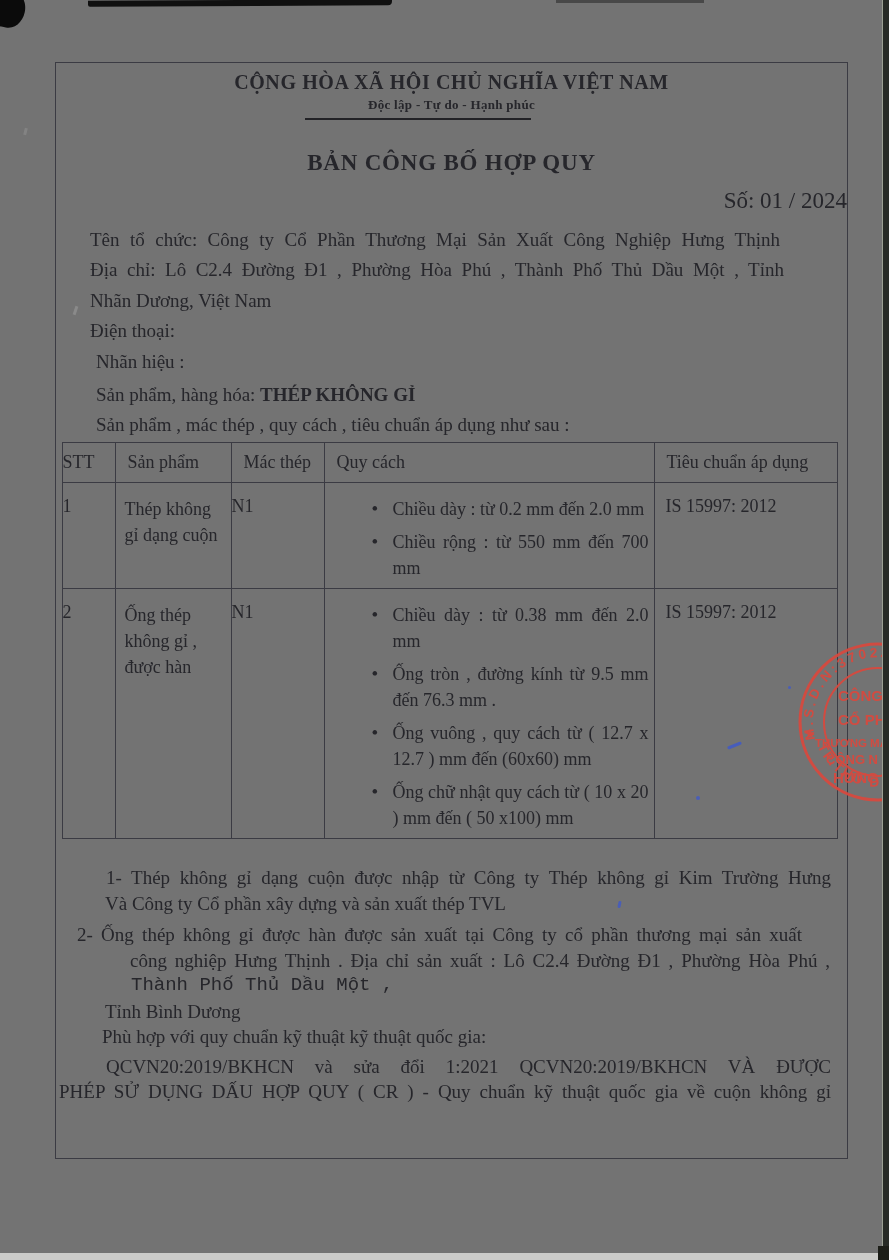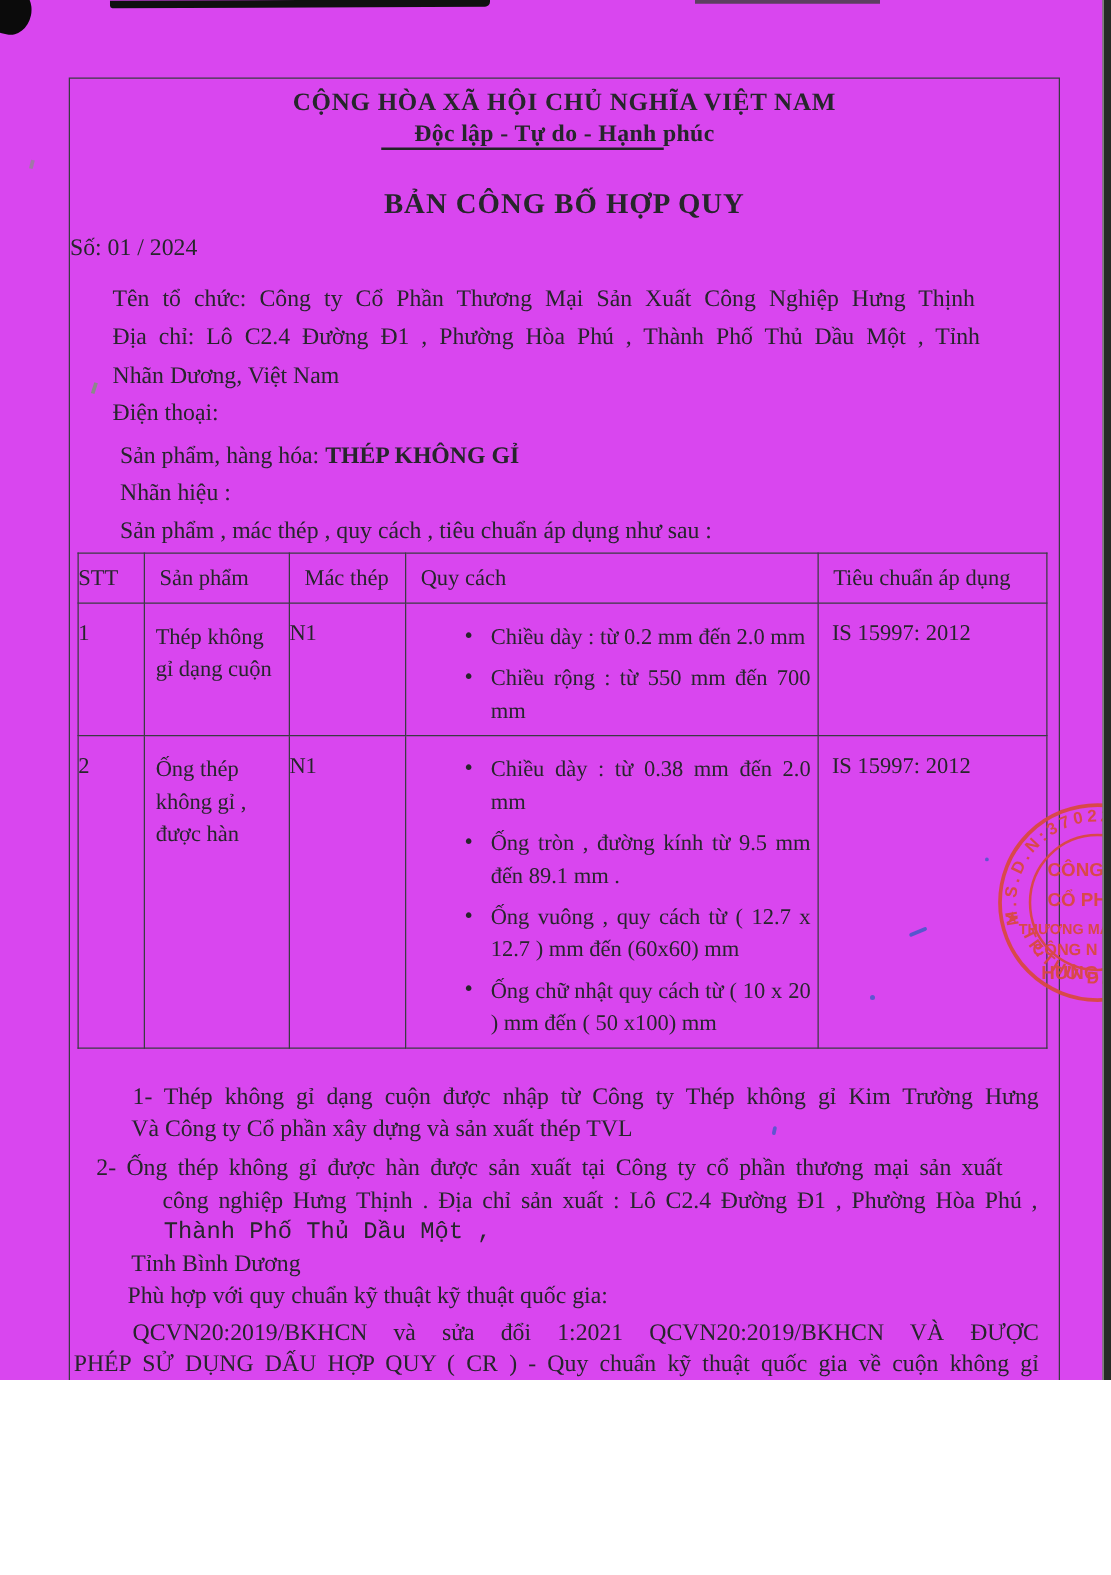--- a/index.html
+++ b/index.html
@@ -1,20 +1,20 @@
 <!DOCTYPE html>
 <html><head>
 <meta charset="utf-8">
 <style>
   * { margin: 0; padding: 0; box-sizing: border-box; }
   html, body { background: #ffffff; }
   .page {
     position: relative;
-    width: 889px; height: 1104px;
-    background: #d946ef;
+    width: 889px; height: 1260px;
+    background: #737373;
     overflow: hidden;
     font-family: "Liberation Serif", "DejaVu Serif", serif;
     color: #26262b;
   }
   
   .art { position: absolute; }
   .blob-tl { left: -5px; top: -9px; width: 30px; height: 37px; background: #0b0b0b;
              border-radius: 42% 58% 60% 40%; transform: rotate(12deg); }
   .strip-top1 { left: 88px; top: 0; width: 304px; height: 6px; background: #101010;
                 border-radius: 0 0 4px 2px; transform: rotate(-0.25deg); }
@@ -35,25 +35,25 @@
   .frame {
     position: absolute; left: 55px; top: 62px;
     width: 793px; height: 1097px;
     border: 1.6px solid #3b3b43;
   }
   .abs { position: absolute; }
   
   .nat-title { top: 8px; left: 0; width: 100%; text-align: center;
                font-size: 20px; font-weight: bold; letter-spacing: .6px; }
   .motto { top: 34px; left: 0; width: 100%; text-align: center;
-           font-size: 19px; font-weight: bold; letter-spacing: .3px; }
+           font-size: 13px; font-weight: bold; letter-spacing: .3px; }
   .motto-line { top: 55px; left: 249px; width: 226px; height: 2.4px; background: #222226; }
   .doc-title { top: 87px; left: 0; width: 100%; text-align: center;
                font-size: 23px; font-weight: bold; letter-spacing: .8px; }
-  .doc-no { top: 125px; left: 0; width: 100%; text-align: left; font-size: 19px; }
+  .doc-no { top: 125px; left: 0; width: 100%; text-align: right; font-size: 23px; }
   
   .info { top: 162px; left: 34px; width: 740px; font-size: 19px; }
   .info .ln { line-height: 30.4px; white-space: nowrap; }
   .jl { text-align: justify; text-align-last: justify; white-space: normal !important; }
   .info .w688 { width: 690px; }
   .info .w692 { width: 694px; }
   .indent { margin-left: 6px; }
   .gap-top { margin-top: 3px; }
   .bold { font-weight: bold; }
   
@@ -101,22 +101,22 @@
     <div class="abs motto">Độc lập - Tự do - Hạnh phúc</div>
     <div class="abs motto-line"></div>
     <div class="abs doc-title">BẢN CÔNG BỐ HỢP QUY</div>
     <div class="abs doc-no">Số: 01 / 2024</div>
 
     <div class="abs info">
       <div class="ln jl w688">Tên tổ chức: Công ty Cổ Phần Thương Mại Sản Xuất Công Nghiệp Hưng Thịnh</div>
       <div class="ln jl w692">Địa chỉ: Lô C2.4 Đường Đ1 , Phường Hòa Phú , Thành Phố Thủ Dầu Một , Tỉnh</div>
       <div class="ln">Nhãn Dương, Việt Nam</div>
       <div class="ln">Điện thoại:</div>
+      <div class="ln indent">Nhãn hiệu :</div>
       <div class="ln indent gap-top"><span>Sản phẩm, hàng hóa: </span><span class="bold">THÉP KHÔNG GỈ</span></div>
-      <div class="ln indent">Nhãn hiệu :</div>
       <div class="ln indent">Sản phẩm , mác thép , quy cách , tiêu chuẩn áp dụng như sau :</div>
     </div>
 
     <table class="spec">
       <colgroup>
         <col style="width:53px">
           <col style="width:116px">
           <col style="width:93px">
         <col style="width:330px">
           <col style="width:183px">
@@ -141,21 +141,21 @@
         </td>
         <td class="c-tc">IS 15997: 2012</td>
       </tr>
       <tr>
         <td class="c-stt c-stt2">2</td>
         <td class="c-sp">Ống thép không gỉ , được hàn</td>
         <td class="c-mt">N1</td>
         <td class="c-qc">
           <ul class="qc">
             <li>Chiều dày : từ 0.38 mm đến 2.0 mm</li>
-            <li>Ống tròn , đường kính từ 9.5 mm đến 89.1 mm .</li>
+            <li>Ống tròn , đường kính từ 9.5 mm đến 76.3 mm .</li>
             <li>Ống vuông , quy cách từ ( 12.7 x 12.7 ) mm đến (60x60) mm</li>
             <li>Ống chữ nhật quy cách từ ( 10 x 20 ) mm đến ( 50 x100) mm</li>
           </ul>
         </td>
         <td class="c-tc">IS 15997: 2012</td>
       </tr>
     </tbody>
       </table>
 
     <div class="abs notes">

